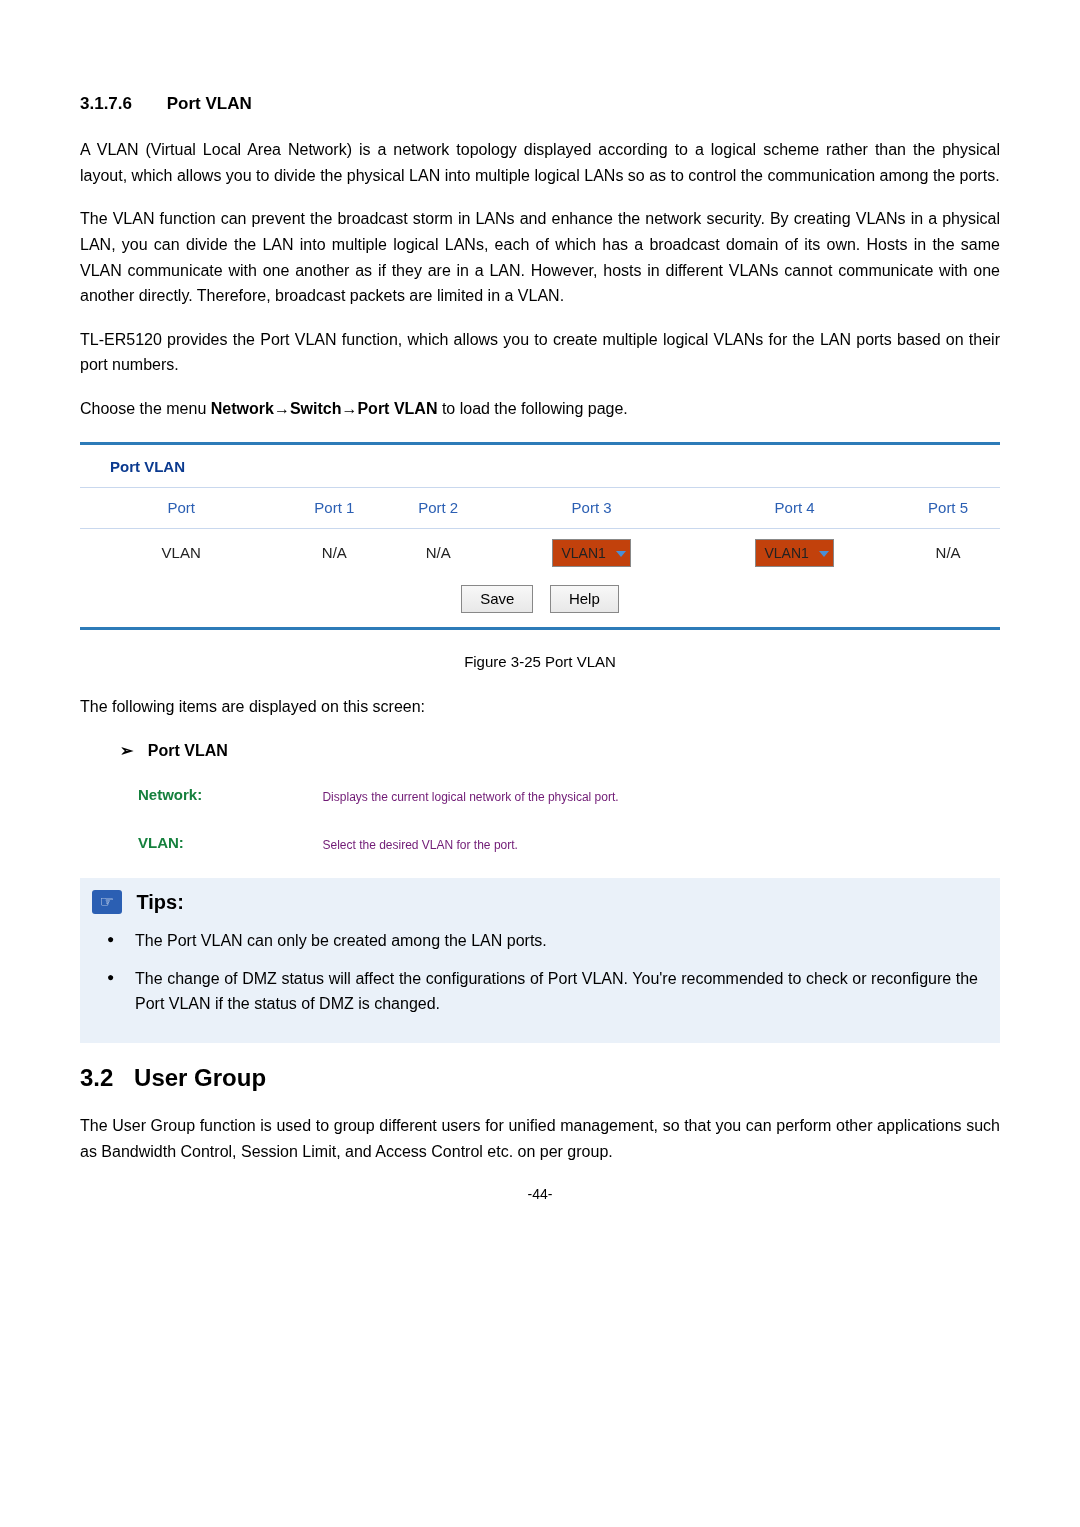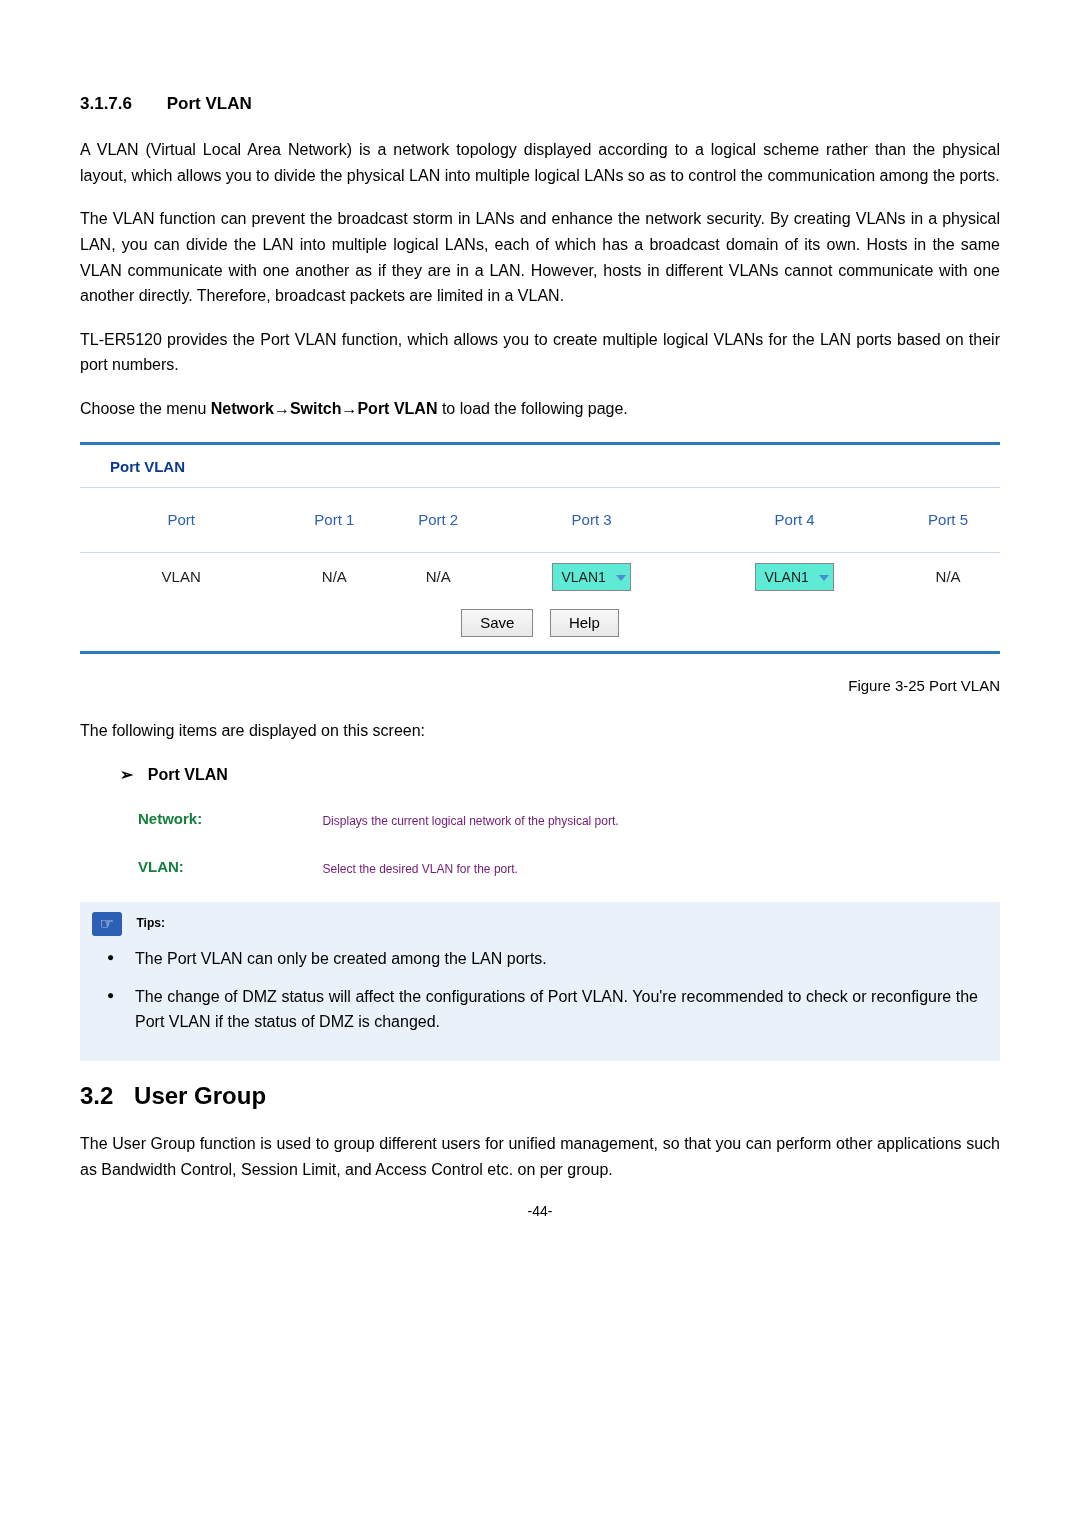--- a/index.html
+++ b/index.html
@@ -48,39 +48,39 @@
       border-collapse: collapse;
     }
     thead tr {
       border-top: 1px solid #c9d8ee;
       border-bottom: 1px solid #c9d8ee;
     }
     th {
       color: #2b5fb3;
       font-weight: normal;
       font-size: 15px;
-      padding: 20px 0;
+      padding: 8px 0;
     }
     th:first-child {
       width: 22%;
     }
     td {
       text-align: center;
       font-size: 15px;
       padding: 6px 0;
       color: #222;
     }
     tbody tr:last-child td {
       padding-top: 10px;
       padding-bottom: 4px;
     }
     .dropdown {
       display: inline-block;
       border: 1px solid #888;
-      background: #5eead4;
+      background: #c2410c;
       padding: 2px 4px 2px 8px;
       font-size: 14px;
       color: #222;
     }
     .dropdown-arrow {
       display: inline-block;
       width: 0;
       height: 0;
       border-left: 5px solid transparent;
       border-right: 5px solid transparent;
@@ -95,21 +95,21 @@
     .ui-button {
       display: inline-block;
       border: 1px solid #888;
       background: linear-gradient(#f8f8f8, #e8e8e8);
       padding: 1px 18px;
       font-size: 15px;
       margin: 0 6px;
       cursor: pointer;
     }
     .figure-caption {
-      text-align: right;
+      text-align: center;
       font-size: 15px;
       margin: 20px 0;
     }
     .list-marker {
       display: inline-block;
       margin-right: 10px;
     }
     .sub-heading {
       font-size: 16px;
       font-weight: bold;
@@ -147,21 +147,21 @@
       border-radius: 3px;
       color: #fff;
       text-align: center;
       line-height: 24px;
       margin-right: 10px;
       vertical-align: middle;
       font-size: 16px;
     }
     .tips-label {
       font-weight: bold;
-      font-size: 12px;
+      font-size: 20px;
       vertical-align: middle;
     }
     .tips-list {
       list-style: none;
       padding: 10px 22px 14px 27px;
     }
     .tips-list li {
       position: relative;
       padding-left: 28px;
       margin-bottom: 12px;

